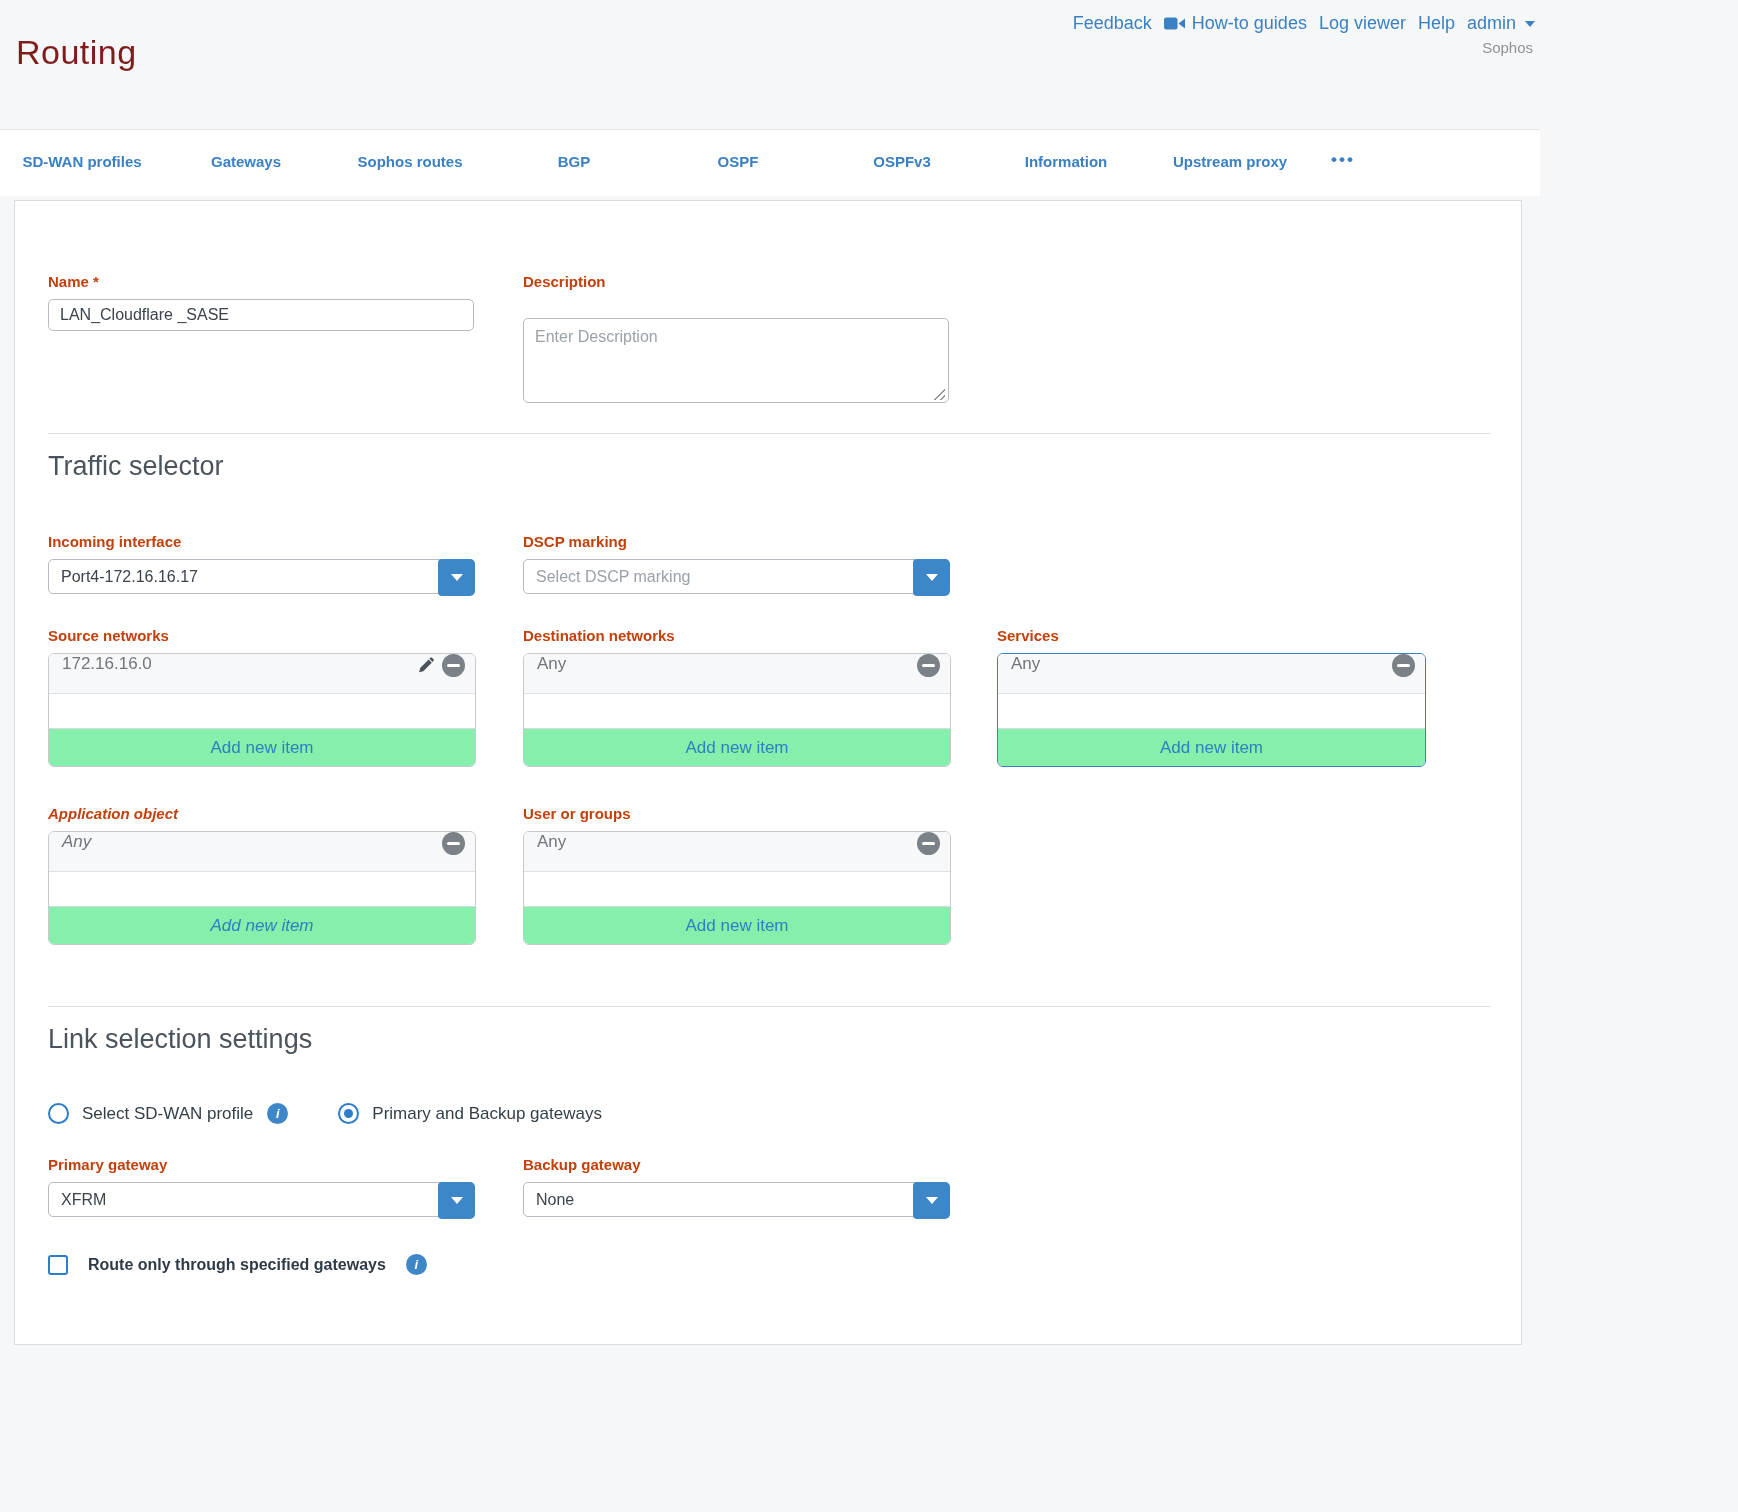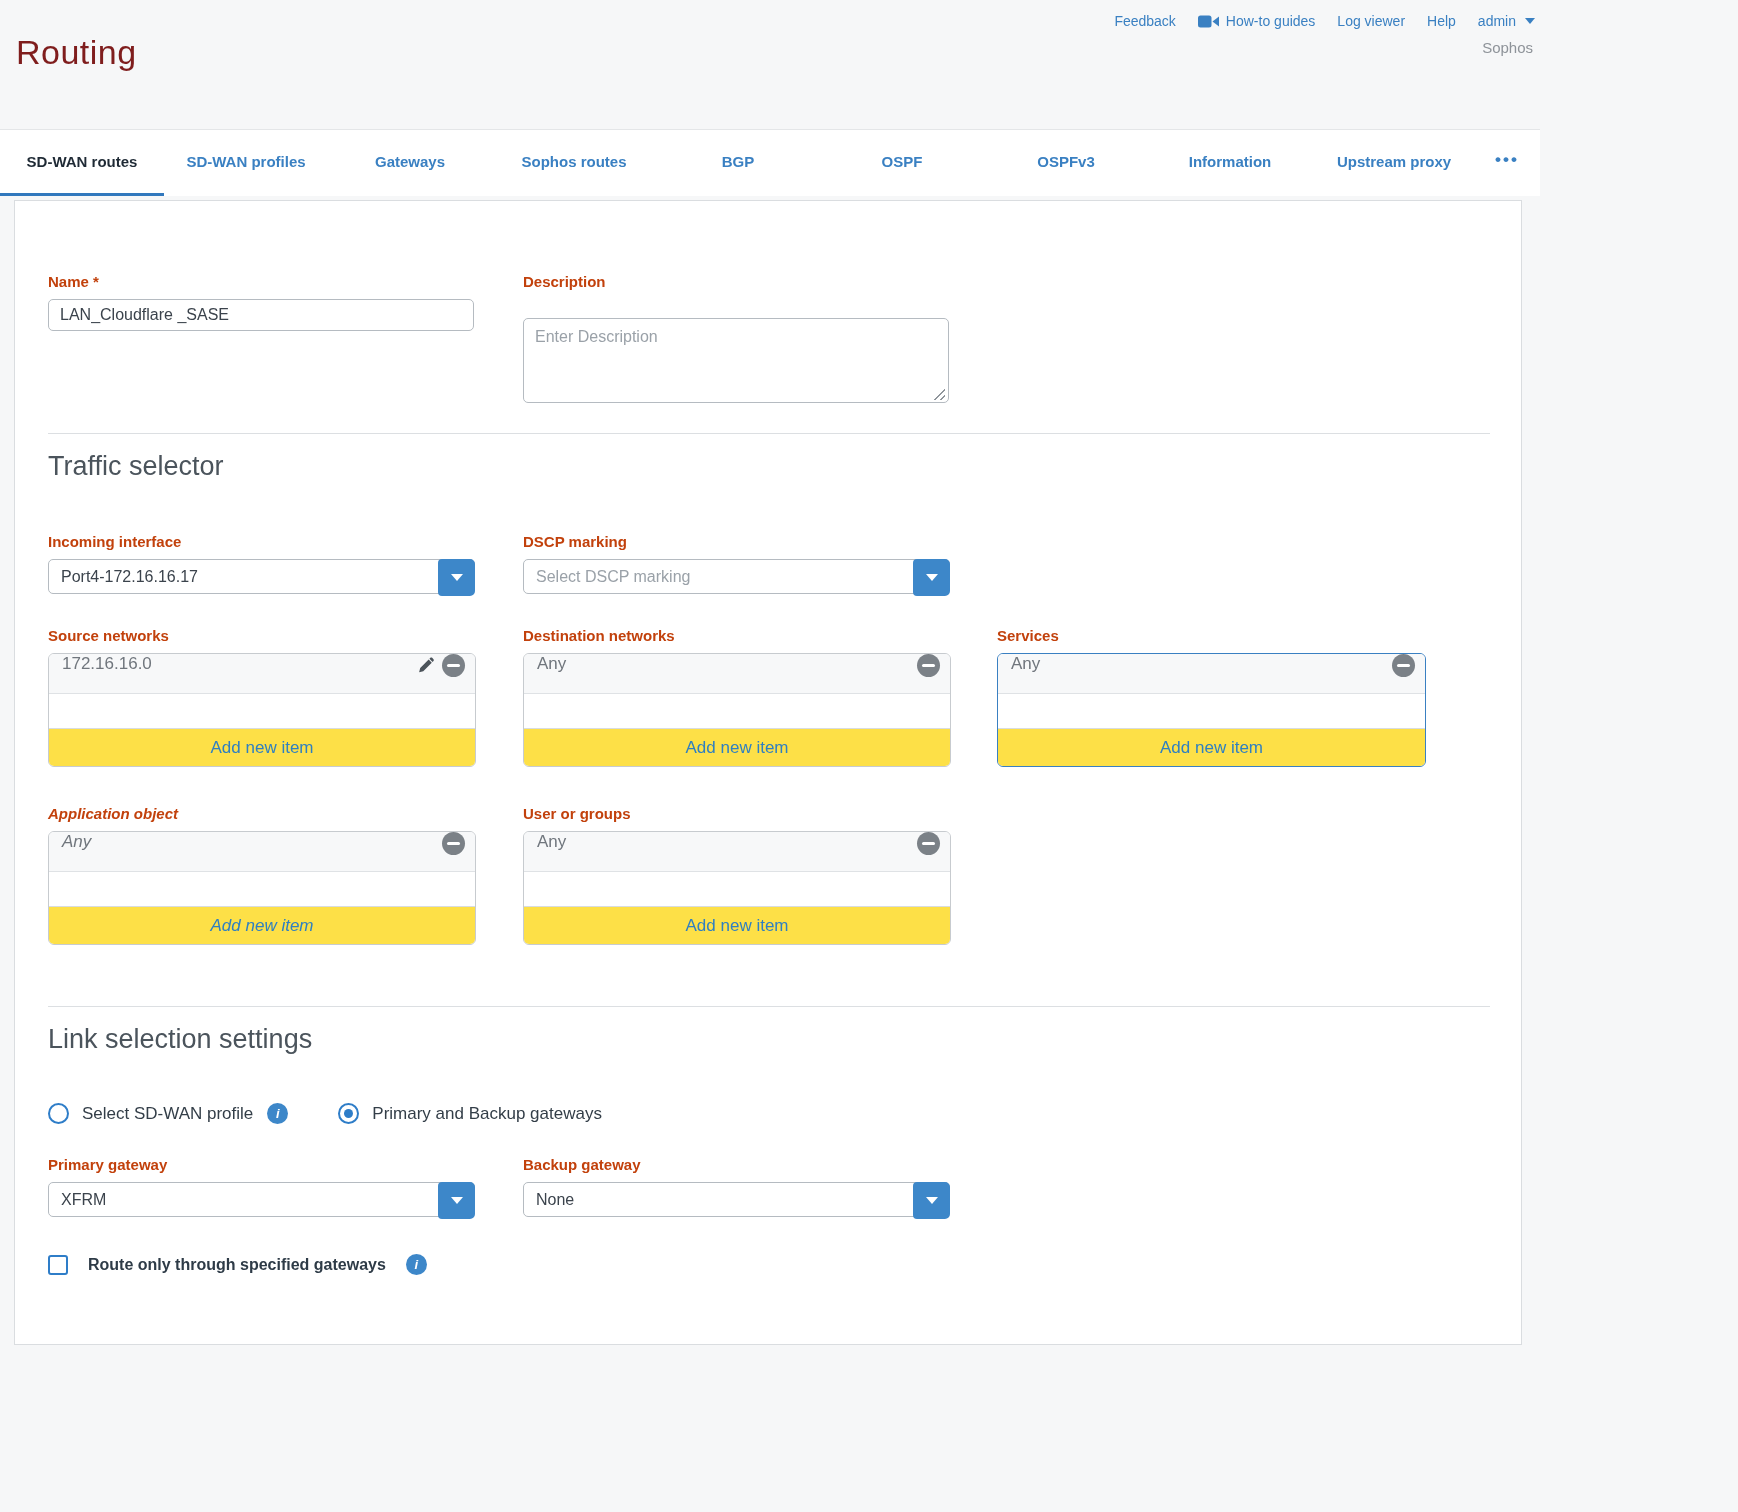--- a/index.html
+++ b/index.html
@@ -6,21 +6,21 @@
   html,body { background:#f6f7f8; }
   .screen {
     position:relative; width:1738px; height:1512px; overflow:hidden;
     background:#f6f7f8; font-family:"Liberation Sans", sans-serif;
     color:#3b434c;
   }
 
   
   .topbar { position:absolute; top:0; left:0; width:100%; height:129px; background:#f6f7f8; }
   .page-title { position:absolute; top:10px; left:16px; font-size:34px; font-weight:400; color:#7f1d1d; letter-spacing:.5px;margin-top:23px; }
-  .toplinks { position:absolute; top:13px; right:203px; display:flex; align-items:center; gap:22px; font-size:14px; color:#3a80c2; }
+  .toplinks { position:absolute; top:13px; right:203px; display:flex; align-items:center; gap:12px; font-size:18px; color:#3a80c2; }
   .toplink { display:flex; align-items:center; gap:7px; cursor:pointer; white-space:nowrap; }
   .caret-down { width:0; height:0; border-left:5px solid transparent; border-right:5px solid transparent; border-top:6px solid #3a80c2; display:inline-block; margin-left:2px; }
   .brand { position:absolute; top:39px; right:205px; font-size:15px; color:#8e9399; }
   .cam-icon { display:inline-flex; }
 
   
   .tabbar { position:absolute; top:129px; left:0; width:1540px; height:67px; background:#fff; border-top:1px solid #e4e6e8; display:flex; }
   .tab { position:relative; width:164px; text-align:center; line-height:64px; font-size:15px; font-weight:bold; color:#3a80c2; cursor:pointer; white-space:nowrap; }
   .tab.active { color:#1f2a35; }
   .tab.active::after { content:""; position:absolute; left:0; bottom:0; width:100%; height:3px; background:#3178bd; }
@@ -54,21 +54,21 @@
   
   .listbox { width:428px; height:114px; border:1px solid #c7cbcf; border-radius:6px; background:#fff; overflow:hidden; display:flex; flex-direction:column; }
   .listbox.focused { border:1.5px solid #3a80c2; }
   .listrow { height:40px; flex:0 0 40px; background:#f7f8f9; border-bottom:1px solid #dfe2e5; display:flex; align-items:flex-start; padding:0 10px 0 13px; font-size:17px; color:#70767d; }
   .listrow .listtext { flex:1; }
   .rowicons { display:flex; align-items:center; gap:8px; }
   .minus-icon { width:23px; height:23px; border-radius:50%; background:#7b8187; position:relative; cursor:pointer; flex:0 0 auto; }
   .minus-icon::after { content:""; position:absolute; left:5px; top:10px; width:13px; height:3px; border-radius:1.5px; background:#fff; }
   .pencil-icon { display:inline-flex; cursor:pointer; }
   .listfill { flex:1; background:#fff; }
-  .listfoot { height:38px; flex:0 0 38px; background:#fde047; border-top:1px solid #d8dcdf; display:flex; align-items:center; justify-content:center; font-size:17px; color:#2f7fc1; cursor:pointer; }
+  .listfoot { height:38px; flex:0 0 38px; background:#86efac; border-top:1px solid #d8dcdf; display:flex; align-items:center; justify-content:center; font-size:17px; color:#2f7fc1; cursor:pointer; }
 
   
   .radio-row { position:absolute; left:33px; display:flex; align-items:center; gap:14px; }
   .radio-opt { display:flex; align-items:center; gap:13px; cursor:pointer; }
   .radio { width:21px; height:21px; border:2.5px solid #2e7dc8; border-radius:50%; background:#fff; display:flex; align-items:center; justify-content:center; flex:0 0 auto; }
   .radio.sel::after { content:""; width:9px; height:9px; border-radius:50%; background:#2e7dc8; }
   .radio-label { font-size:17px; color:#333e48; white-space:nowrap; }
   .info-icon { width:21px; height:21px; border-radius:50%; background:#3d87c9; color:#fff; font-size:13px; font-weight:bold; font-style:italic; display:flex; align-items:center; justify-content:center; cursor:pointer; flex:0 0 auto; }
   .gap-lg { width:22px; }
   .check-row { position:absolute; left:33px; display:flex; align-items:center; gap:15px; }
@@ -123,21 +123,20 @@
         </span>
       <span class="toplink">
         <span>admin</span>
         <span class="caret-down"></span>
       </span>
     </div>
     <div class="brand">Sophos</div>
   </div>
 
   <div class="tabbar">
-    <div class="tab active">SD-WAN routes</div>
     <div class="tab">SD-WAN profiles</div>
     <div class="tab">Gateways</div>
     <div class="tab">Sophos routes</div>
     <div class="tab">BGP</div>
     <div class="tab">OSPF</div>
     <div class="tab">OSPFv3</div>
     <div class="tab">Information</div>
     <div class="tab">Upstream proxy</div>
     <div class="tab-more">•••</div>
   </div>

